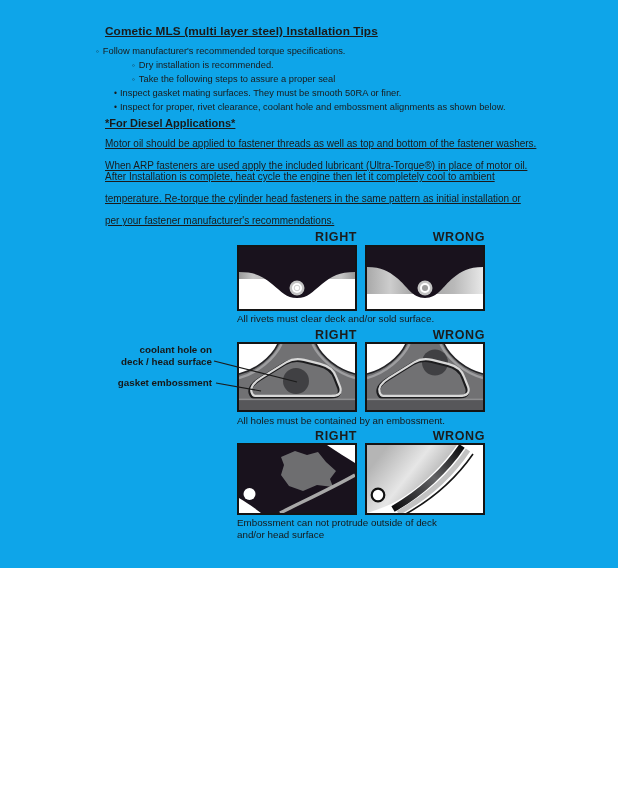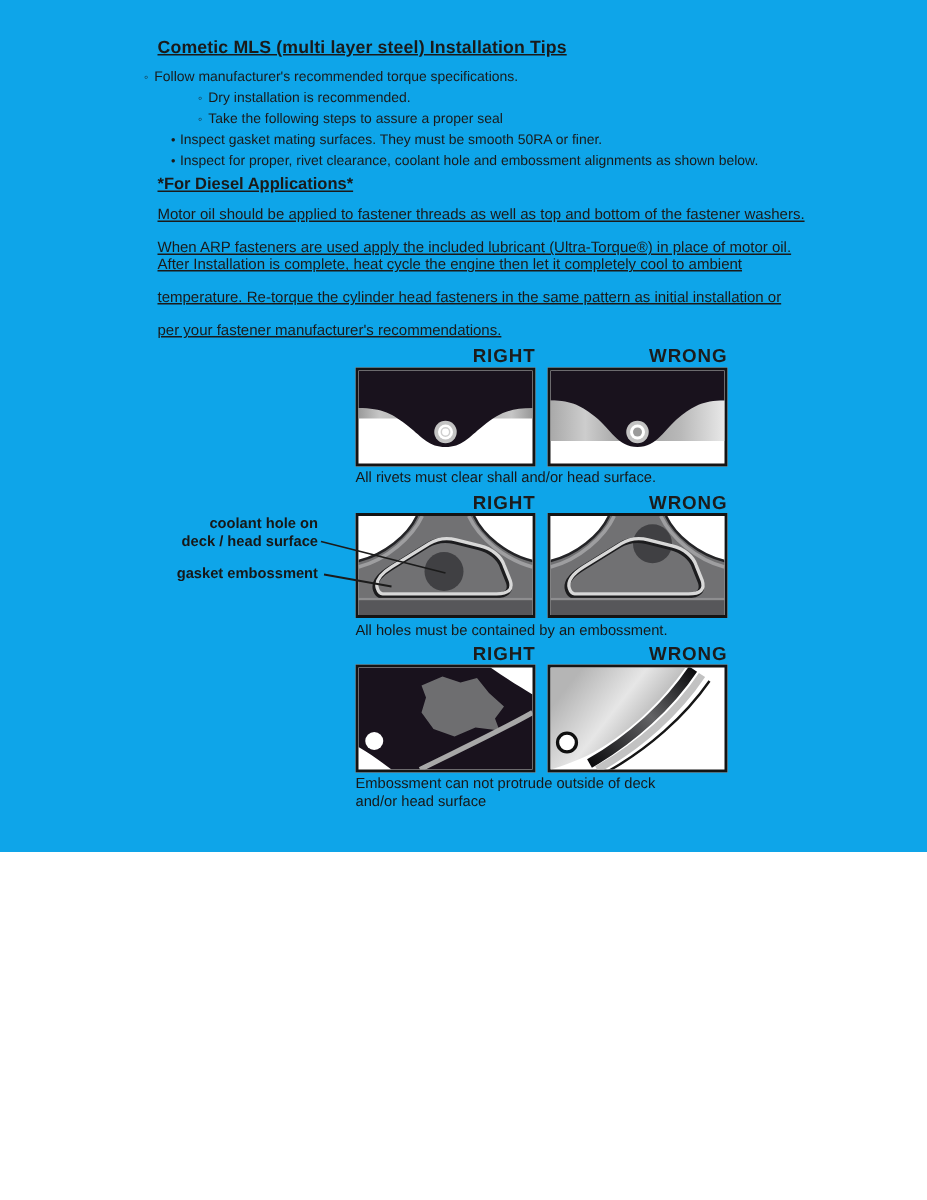--- a/index.html
+++ b/index.html
@@ -95,21 +95,21 @@
         </linearGradient>
       </defs>
       <rect x="0" y="20" width="116" height="27" fill="url(#deck2)"></rect>
       <path d="M0,0 H116 V20 C101,20 95,24 86,31 C76,39 71,51 58,51 C45,51 40,39 30,31 C21,24 15,20 0,20 Z" fill="#19121d"></path>
       <circle cx="58" cy="41" r="7.5" fill="#c3c3c3"></circle>
       <circle cx="58" cy="41" r="5" fill="#ffffff"></circle>
       <circle cx="58" cy="41" r="3" fill="#9b9b9b"></circle>
     </svg>
   </div>
 
-  <div class="abs caption" style="left:237px; top:313px;">All rivets must clear shall and/or head surface.</div>
+  <div class="abs caption" style="left:237px; top:313px;">All rivets must clear deck and/or sold surface.</div>
 
   <div class="abs dlabel" style="left:237px; top:328px;">RIGHT</div>
   <div class="abs dlabel" style="left:365px; top:328px;">WRONG</div>
 
   <div class="abs side-label pre" style="top:344px;">coolant hole on
 deck / head surface</div>
   <div class="abs side-label" style="top:377px;">gasket embossment</div>
 
   <div class="abs dbox" style="left:237px; top:342px; height:70px;">
     <svg width="116" height="66" viewBox="0 0 116 66">

